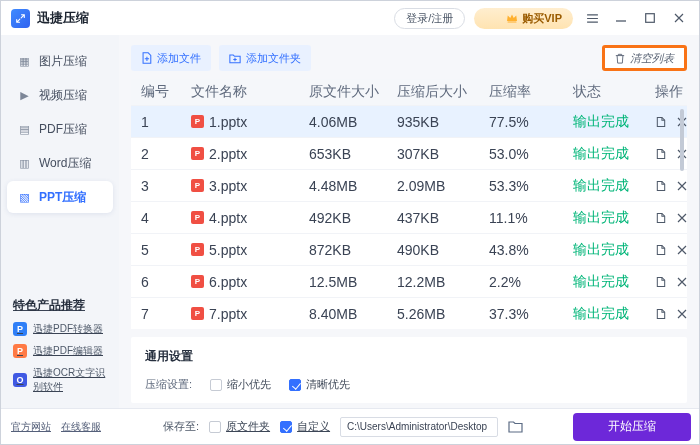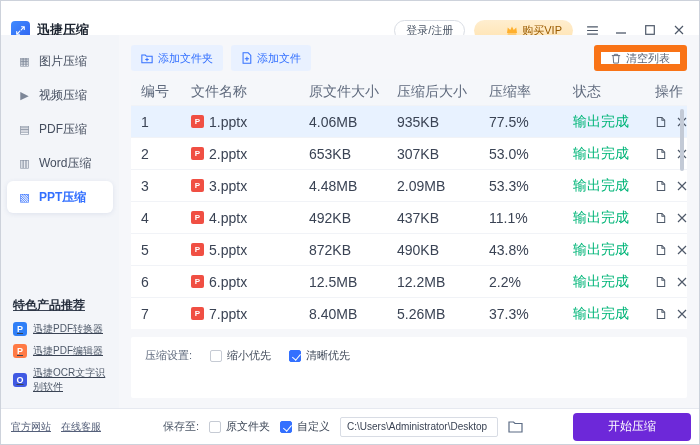--- a/index.html
+++ b/index.html
@@ -1,31 +1,31 @@
 <!DOCTYPE html>
 <html><head>
 <meta charset="utf-8">
 <style>
   html,body{margin:0;padding:0;background:#fff;}
   *{box-sizing:border-box;}
   .app{position:relative;width:700px;height:445px;background:#fff;border:1px solid #cdd2db;
        font-family:"Liberation Sans","DejaVu Sans",sans-serif;overflow:hidden;color:#3a4354;}
 
   
-  .titlebar{position:absolute;top:12px;left:0;right:0;height:34px;display:flex;align-items:center;
+  .titlebar{position:absolute;top:0;left:0;right:0;height:34px;display:flex;align-items:center;
             padding:0 10px;background:#fff;}
   .brand{display:flex;align-items:center;gap:7px;}
   .logo{width:19px;height:19px;border-radius:4px;background:linear-gradient(135deg,#3f8bff,#2f62f0);
         display:flex;align-items:center;justify-content:center;}
   .app-title{font-size:13px;font-weight:bold;color:#1c2430;}
   .tb-right{margin-left:auto;display:flex;align-items:center;gap:9px;}
   .pill{height:21px;border-radius:11px;font-size:11px;display:flex;align-items:center;gap:4px;
         padding:0 11px;cursor:pointer;border:none;}
   .pill.login{background:#fff;border:1px solid #d9dde4;color:#4e5969;}
-  .pill.vip{background:linear-gradient(180deg,#ffeecf,#ffe3b1);color:#9a5b00;font-weight:normal;padding-left:32px;}
+  .pill.vip{background:linear-gradient(180deg,#ffeecf,#ffe3b1);color:#9a5b00;font-weight:bold;padding-left:32px;}
   .win-icon{width:20px;height:20px;display:flex;align-items:center;justify-content:center;cursor:pointer;color:#4e5969;}
 
   
   .sidebar{position:absolute;top:34px;left:0;bottom:36px;width:118px;background:#f3f5f9;
            display:flex;flex-direction:column;padding-top:8px;}
   .nav-item{height:32px;margin:2px 6px;display:flex;align-items:center;gap:8px;padding-left:11px;
             font-size:12px;color:#454e5f;border-radius:6px;cursor:pointer;}
   .nav-item .nav-glyph{font-size:11px;color:#7d8798;width:13px;text-align:center;}
   .nav-item.active{background:#fff;color:#3370ff;font-weight:bold;box-shadow:0 1px 5px rgba(40,70,140,.10);}
   .nav-item.active .nav-glyph{color:#3370ff;}
@@ -35,21 +35,21 @@
   .promo-icon{width:14px;height:14px;border-radius:3px;color:#fff;font-size:9px;font-weight:bold;
               display:flex;align-items:center;justify-content:center;flex:0 0 auto;}
 
   
   .main{position:absolute;top:34px;left:118px;right:0;bottom:36px;background:#f6f7fa;
         padding:10px 12px;display:flex;flex-direction:column;}
   .toolbar{display:flex;align-items:center;gap:8px;margin-bottom:8px;}
   .btn{display:flex;align-items:center;gap:5px;font-size:11px;border:none;border-radius:3px;
        padding:0 10px;height:26px;cursor:pointer;}
   .btn.add{background:#e9f1ff;color:#3370ff;}
-  .btn.clear{margin-left:auto;background:#fff;border:7px solid #f97316;color:#5b6576;}
+  .btn.clear{margin-left:auto;background:#fff;border:3px solid #f97316;color:#5b6576;font-style:italic;}
 
   .table{background:#fff;border-radius:2px;position:relative;}
   .trow{display:grid;grid-template-columns:50px 118px 88px 92px 84px 82px 44px;align-items:center;}
   .thead{height:26px;background:#f5f7fa;color:#5f6a7d;font-size:11px;}
   .trow > div{padding-left:10px;font-size:14px;}
   .row{height:32px;border-top:1px solid #f1f3f7;background:#fff;cursor:default;}
   .row.active{background:#e8f2ff;}
   .c-name{display:flex;align-items:center;gap:5px;}
   .file-badge{width:13px;height:13px;background:#f04f43;border-radius:2px;color:#fff;font-size:8px;
               font-weight:bold;display:flex;align-items:center;justify-content:center;flex:0 0 auto;}
@@ -68,21 +68,21 @@
       display:inline-block;position:relative;flex:0 0 auto;}
   .cb.checked{background:#3370ff;border-color:#3370ff;}
   .cb.checked::after{content:"";position:absolute;left:3.5px;top:1px;width:3.5px;height:7px;
       border:solid #fff;border-width:0 1.5px 1.5px 0;transform:rotate(40deg);}
 
   
   .footer{position:absolute;left:0;right:0;bottom:0;height:36px;background:#fff;
           border-top:1px solid #e6e9f0;display:flex;align-items:center;padding:0 8px 0 10px;gap:10px;}
   .flink{font-size:10px;color:#55607a;text-decoration:underline;cursor:pointer;}
   .save-label{font-size:11px;color:#4e5969;margin-left:52px;}
-  .footer .cb-group{font-size:11px;}
+  .footer .cb-group{font-size:11px;text-decoration:underline;}
   .path-input{width:158px;height:20px;border:1px solid #d8dce4;border-radius:2px;font-size:10px;
               color:#3a4354;padding:0 6px;font-family:"Liberation Sans","DejaVu Sans",sans-serif;}
   .folder-btn{cursor:pointer;display:flex;align-items:center;}
   .start-btn{margin-left:auto;width:118px;height:28px;background:#6d28d9;color:#fff;border:none;
              border-radius:4px;font-size:12px;cursor:pointer;}
 
   .watermark{position:absolute;right:8px;bottom:6px;z-index:5;pointer-events:none;text-align:right;
              color:#93a2b8;opacity:.92;text-shadow:0 0 2px rgba(255,255,255,.6);}
   .wm-site{font-size:15px;letter-spacing:2px;}
   .wm-brand{font-size:13px;font-weight:bold;}
@@ -183,35 +183,35 @@
             <span>迅捷OCR文字识别软件</span>
           </div>
         </div>
     </div>
   </div>
 
   <div class="main">
     <div class="toolbar">
       <button class="btn add">
         <span style="display:flex;">
+            <svg width="11" height="12" viewBox="0 0 12 14">
+              <path d="M2 1h6l3 3v9H2z" fill="none" stroke="#3370ff" stroke-width="1.2"></path>
+              <path d="M4 8h5M6.5 5.5V10.5" stroke="#3370ff" stroke-width="1.2"></path>
+            </svg>
+          </span>
+        <span>添加文件</span>
+      </button>
+      <button class="btn add">
+        <span style="display:flex;">
             <svg width="12" height="11" viewBox="0 0 14 12">
               <path d="M1 2h4l1.5 1.5H13V11H1z" fill="none" stroke="#3370ff" stroke-width="1.2"></path>
               <path d="M5 7.2h4M7 5.2v4" stroke="#3370ff" stroke-width="1.2"></path>
             </svg>
           </span>
         <span>添加文件夹</span>
-      </button>
-      <button class="btn add">
-        <span style="display:flex;">
-            <svg width="11" height="12" viewBox="0 0 12 14">
-              <path d="M2 1h6l3 3v9H2z" fill="none" stroke="#3370ff" stroke-width="1.2"></path>
-              <path d="M4 8h5M6.5 5.5V10.5" stroke="#3370ff" stroke-width="1.2"></path>
-            </svg>
-          </span>
-        <span>添加文件</span>
       </button>
       <button class="btn clear">
         <span style="display:flex;">
             <svg width="10" height="11" viewBox="0 0 12 13">
               <path d="M1 3h10M4 3V1.5h4V3M2.5 3l.7 9h5.6l.7-9" fill="none" stroke="#5b6576" stroke-width="1.1"></path>
             </svg>
           </span>
         <span>清空列表</span>
       </button>
     </div>
@@ -400,20 +400,21 @@
                   <path d="M1 1l8 8M9 1l-8 8" stroke="#4e5969" stroke-width="1.2"></path>
                 </svg>
               </span>
             </div>
           </div>
         </div>
       <div class="scroll-thumb"></div>
     </div>
 
     <div class="settings">
+      <div class="settings-title">通用设置</div>
       <div class="settings-row">
         <span>压缩设置:</span>
         <span class="cb-group">
           <span class="cb"></span>
           <span>缩小优先</span>
         </span>
         <span class="cb-group">
           <span class="cb checked"></span>
           <span>清晰优先</span>
         </span>

